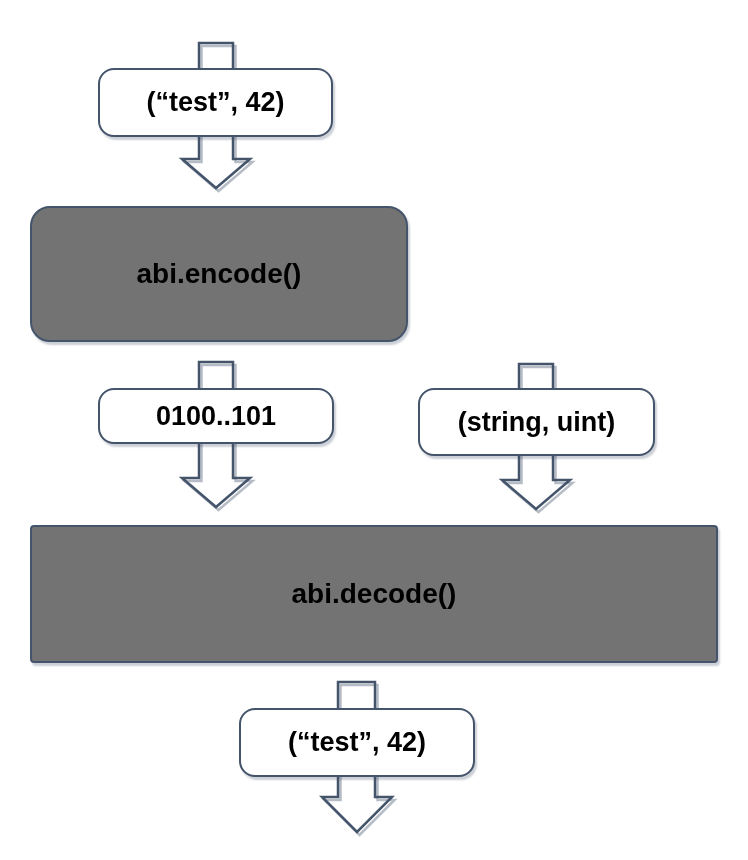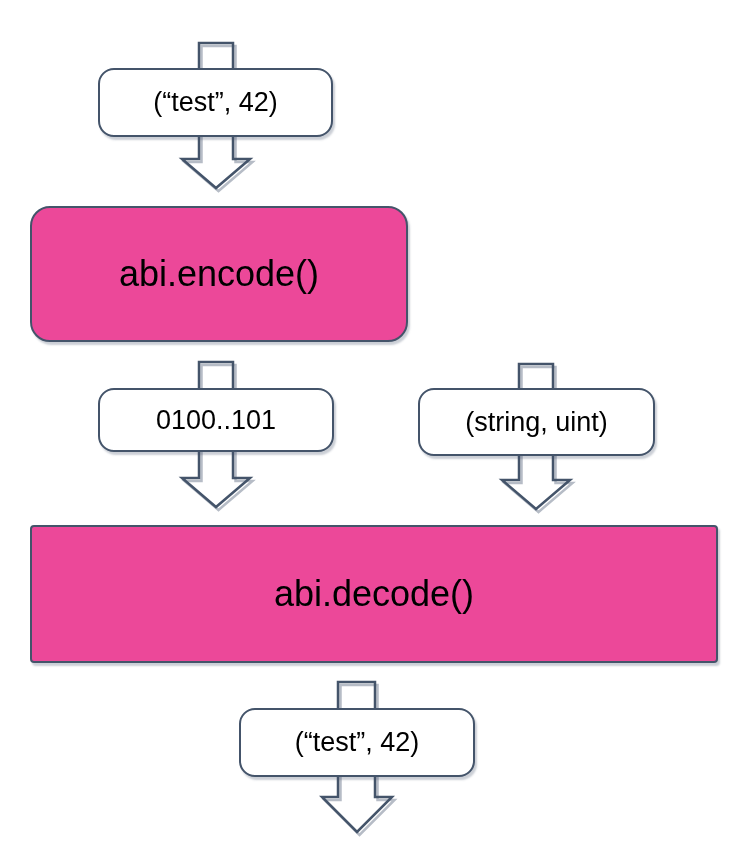--- a/index.html
+++ b/index.html
@@ -7,20 +7,21 @@
     padding: 0;
     background: #ffffff;
     font-family: "Liberation Sans", sans-serif;
   }
   .canvas {
     position: relative;
     width: 748px;
     height: 860px;
     background: #ffffff;
     overflow: hidden;
+    font-weight: bold;
   }
   
   .arrow {
     position: absolute;
     overflow: visible;
     z-index: 1;
   }
   .arrow-shadow {
     fill: none;
     stroke: #b6bcc6;
@@ -44,30 +45,30 @@
     text-align: center;
     color: #000000;
     box-shadow: 2px 3px 2px rgba(68, 84, 106, 0.28);
   }
   .node.data {
     background: #ffffff;
     border-radius: 16px;
     font-size: 27px;
   }
   .node.process {
-    background: #ec4899;
-    font-size: 36px;
+    background: #737373;
+    font-size: 28px;
   }
   .node.process.small-radius { border-radius: 20px; }
   .node.process.big-radius  { border-radius: 4px; }
 
   
   #node-input   { left: 98px;  top: 68px;  width: 235px; height: 69px; }
   #node-encode  { left: 30px;  top: 206px; width: 378px; height: 136px; }
-  #node-bytes   { left: 98px;  top: 388px; width: 236px; height: 64px; }
+  #node-bytes   { left: 98px;  top: 388px; width: 236px; height: 56px; }
   #node-types   { left: 418px; top: 388px; width: 237px; height: 68px; }
   #node-decode  { left: 30px;  top: 525px; width: 688px; height: 138px; }
   #node-output  { left: 239px; top: 708px; width: 236px; height: 69px; }
 
   #arrow-input   { left: 180px; top: 41px;  }
   #arrow-encoded { left: 180px; top: 360px; }
   #arrow-types   { left: 500px; top: 362px; }
   #arrow-output  { left: 320px; top: 680px; }
 </style>
 </head>

